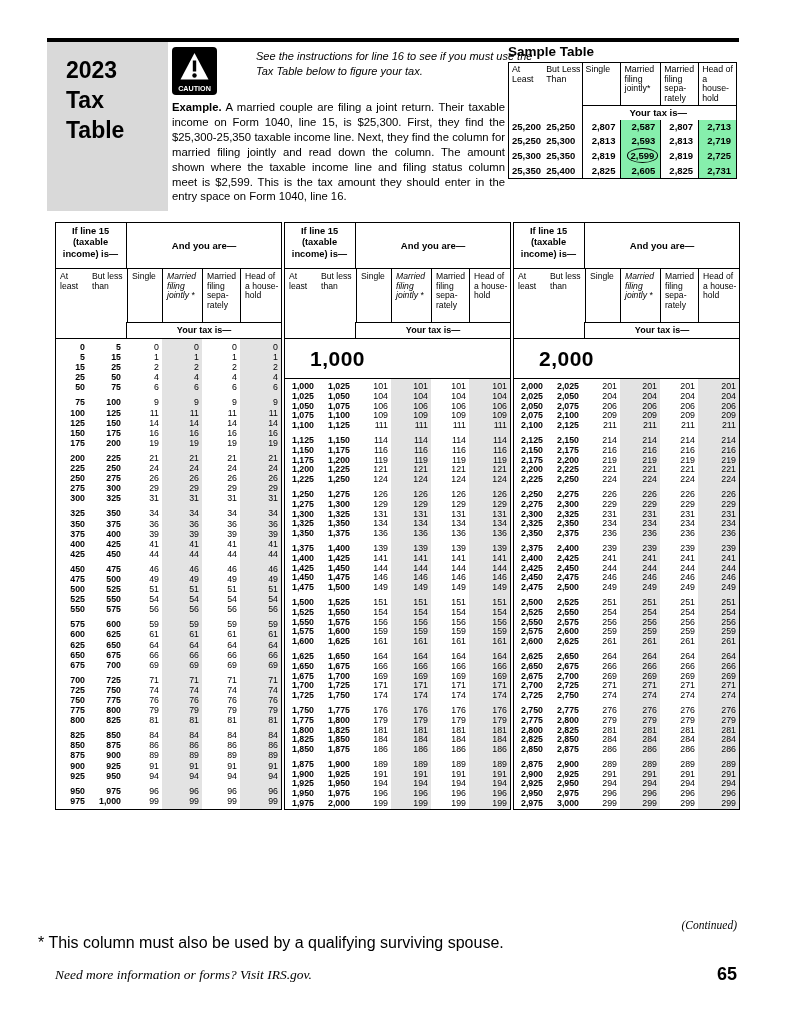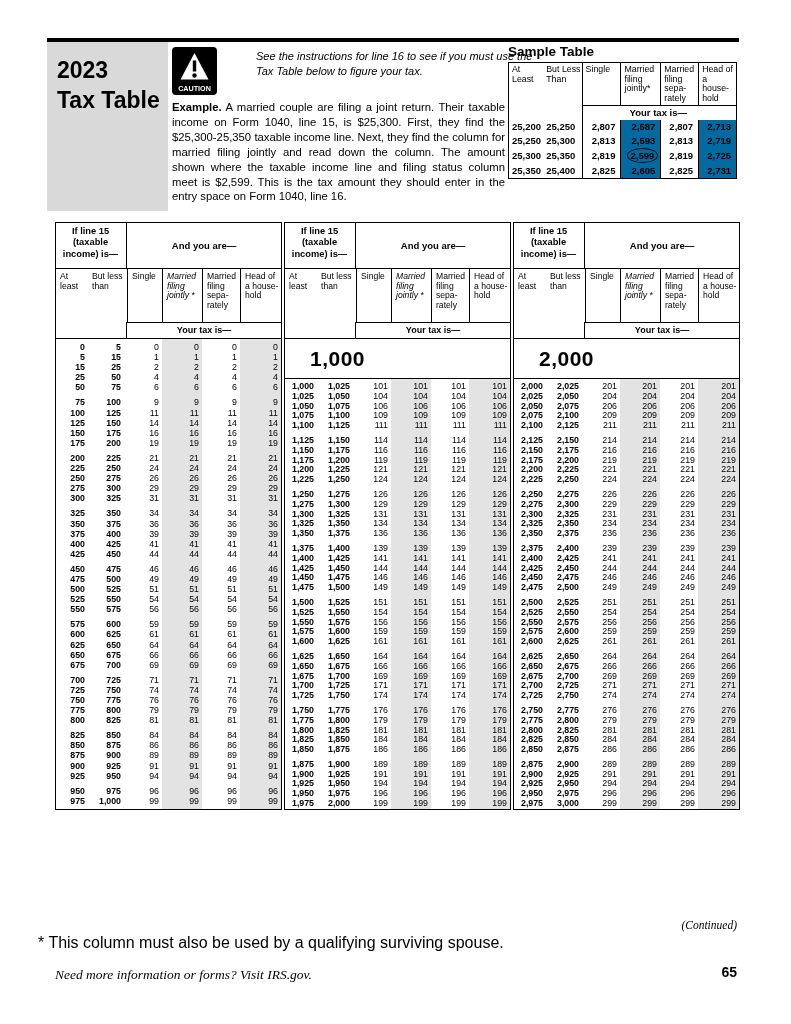--- a/index.html
+++ b/index.html
@@ -3,39 +3,39 @@
 <meta charset="utf-8">
 <style>
   html,body{margin:0;padding:0;background:#fff;}
   body{width:791px;height:1024px;position:relative;font-family:"Liberation Sans",sans-serif;color:#000;}
   .abs{position:absolute;}
 
   
   .topbar{left:47px;top:38px;width:692px;height:4px;background:#000;}
 
   
-  .titlebox{left:47px;top:42px;width:121px;height:169px;background:#d9d9d9;box-sizing:border-box;padding:13px 0 0 10px;}
+  .titlebox{left:47px;top:42px;width:121px;height:169px;background:#d9d9d9;box-sizing:border-box;padding:13px 0 0 19px;}
   .titlebox div{font-size:23px;font-weight:bold;line-height:30px;}
 
   
   .caution{left:172px;top:47px;width:45px;height:48px;}
 
   .caution-note{left:224px;top:49px;width:284px;font-size:11px;font-style:italic;line-height:14.5px;margin-left:32px;}
 
   .example{left:172px;top:100px;width:333px;font-size:11.3px;line-height:14.9px;text-align:justify;}
 
   
   .sample{left:508px;top:44px;width:231px;}
   .sample-title{font-size:13.5px;font-weight:bold;margin:0 0 3px 0;}
   table.sample-table{border-collapse:collapse;border:1px solid #000;width:229px;font-size:8.8px;table-layout:fixed;}
   table.sample-table th{font-weight:normal;text-align:left;vertical-align:top;padding:2px 1px 2px 3px;line-height:9.6px;}
   table.sample-table .vline{border-left:1px solid #000;}
   table.sample-table td{padding:0 5px 1px 3px;font-weight:bold;font-size:9.5px;line-height:13px;}
   table.sample-table td:nth-child(n+3){text-align:right;}
-  table.sample-table td.shade{background:#0369a1;margin-top:44px;}
+  table.sample-table td.shade{background:#86efac;margin-top:44px;}
   .taxis-row td{border-top:1px solid #000;text-align:center !important;font-weight:bold;font-size:9.5px;padding:1px 0;}
   .circle{display:inline-block;border:1px solid #000;border-radius:50%;padding:0 3px;margin-right:-3px;}
 
   
   .panels{left:55px;top:222px;display:flex;gap:2px;}
   .panel{width:227px;height:588px;border:1px solid #000;box-sizing:border-box;position:relative;background:#fff;}
   .panel-head{height:116px;border-bottom:1px solid #000;display:flex;flex-direction:column;box-sizing:border-box;}
   .ph-top{display:flex;height:46px;border-bottom:1px solid #000;box-sizing:border-box;text-align:center;}
   .ph-income{width:71px;box-sizing:border-box;border-right:1px solid #000;padding:3px 6px 0 5px;font-weight:bold;font-size:9.3px;line-height:11.4px;}
   .ph-andyou{flex:1;display:flex;align-items:center;justify-content:center;font-weight:bold;font-size:9.5px;}
@@ -58,21 +58,21 @@
   .group:first-child{margin-top:0;}
   .trow{display:grid;grid-template-columns:32px 36px 38px 40px 38px 41px;}
   .trow span{text-align:right;padding-right:3px;font-size:8.8px;line-height:10.1px;}
   .panel.compact .trow span{line-height:9.8px;}
   .trow span.b{font-weight:bold;}
 
   
   .footnote{left:38px;top:934px;font-size:16px;}
   .continued{right:54px;top:919px;font-family:"Liberation Serif",serif;font-style:italic;font-size:11.5px;}
   .info-line{left:55px;top:967px;font-family:"Liberation Serif",serif;font-style:italic;font-weight:normal;font-size:13.5px;}
-  .pageno{right:54px;top:964px;font-size:14px;font-weight:bold;}
+  .pageno{right:54px;top:964px;font-size:18px;font-weight:bold;}
 </style>
 </head>
 <body>
 
 <div class="abs topbar"></div>
 
 <div class="abs titlebox">
   <div>2023</div>
   <div>Tax Table</div>
 </div>

